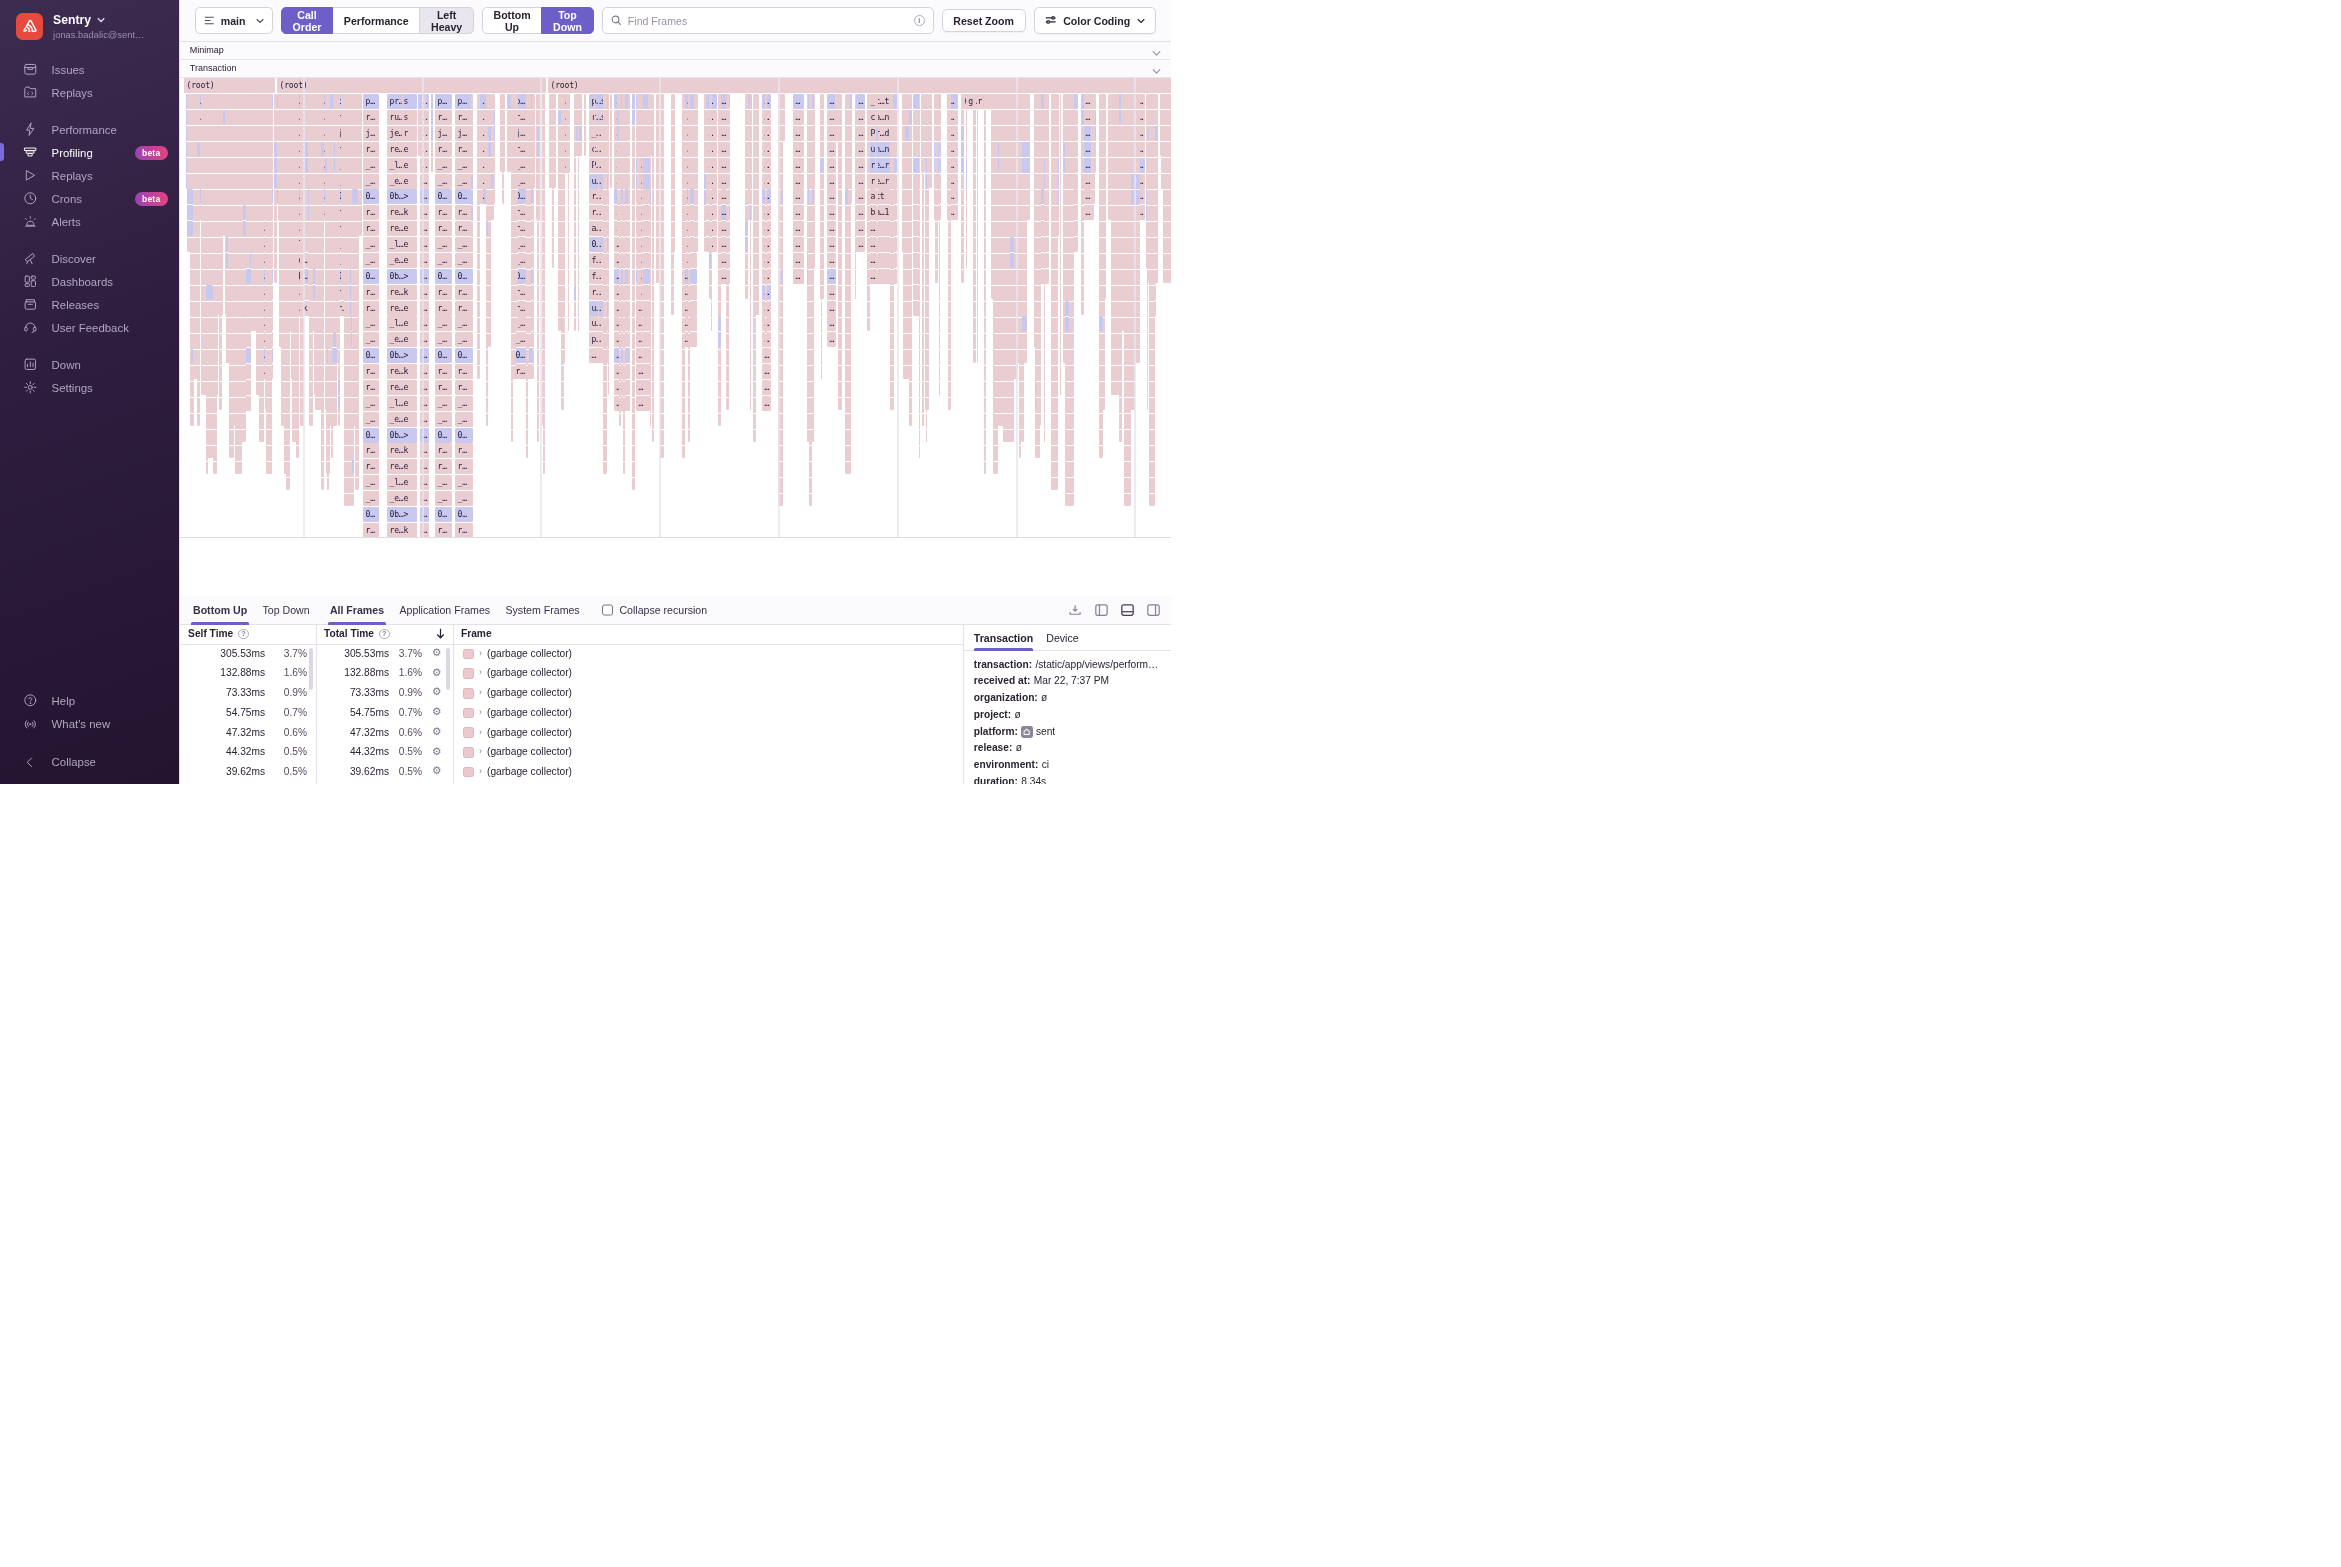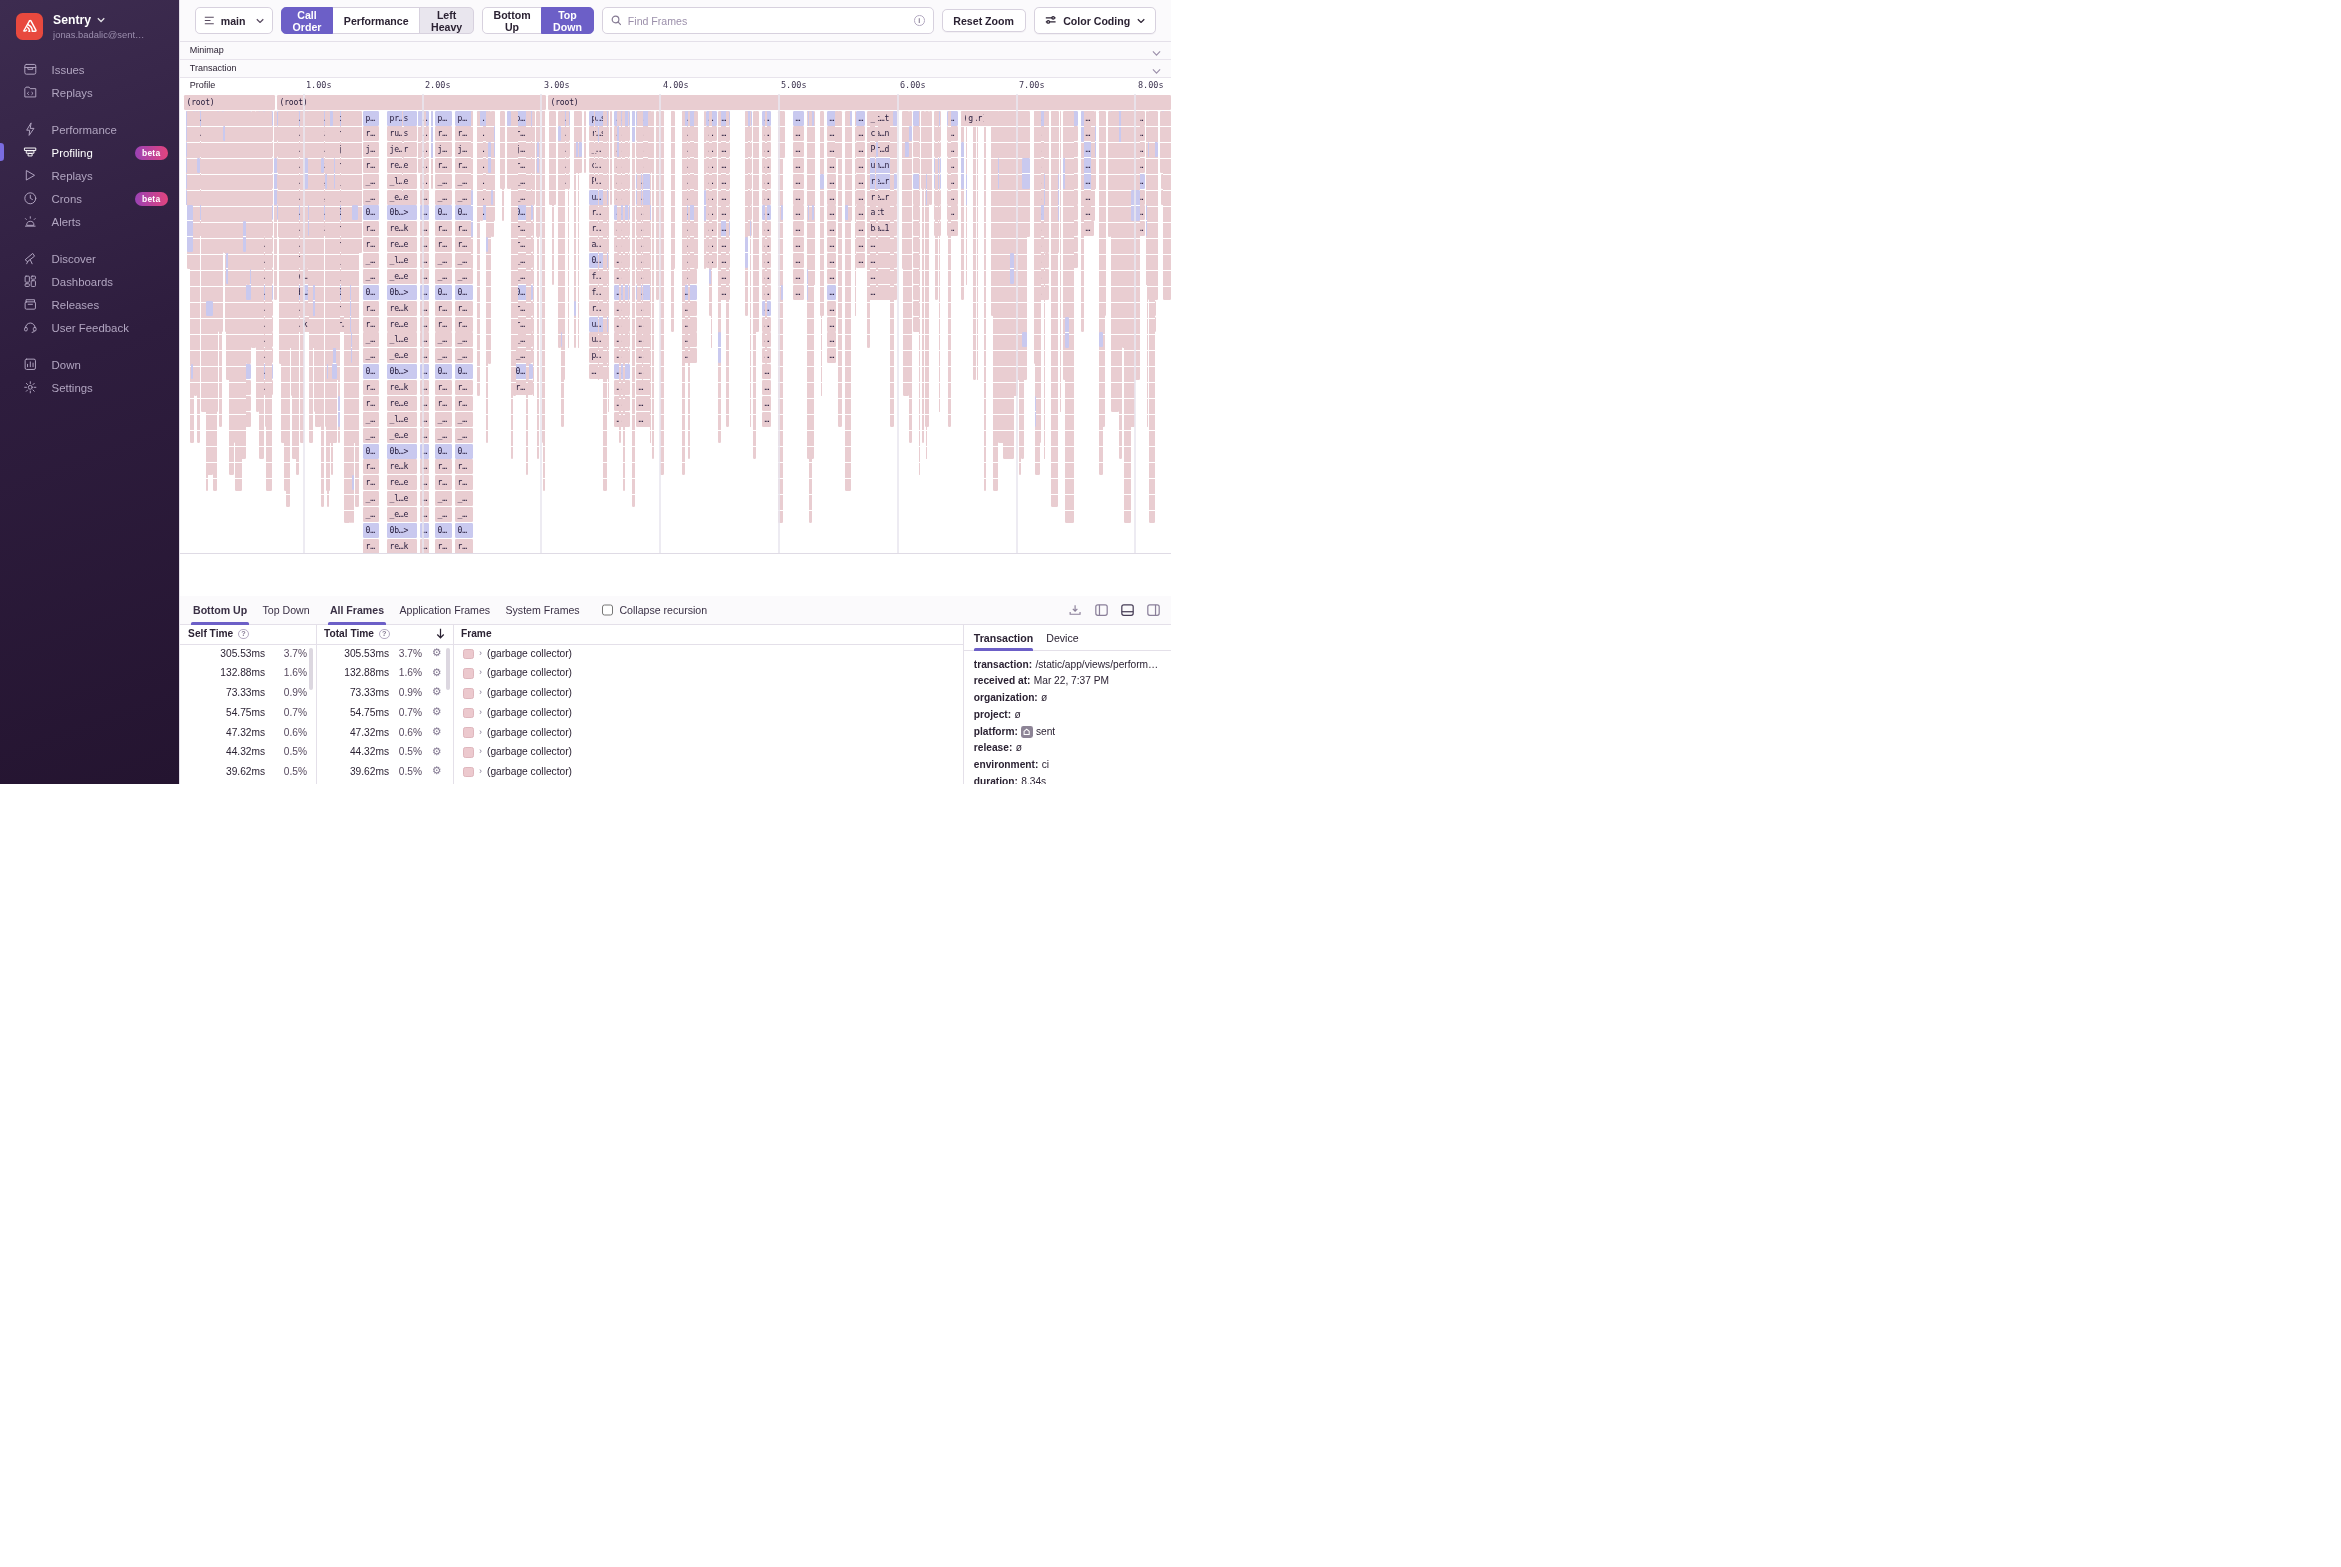--- a/index.html
+++ b/index.html
@@ -262,20 +262,43 @@
   <div class="nav-item">
 
     <svg width="14.6" height="14.6" viewBox="0 0 24 24" fill="none" stroke="currentColor" stroke-width="1.6" stroke-linejoin="round" stroke-linecap="round">
           <circle cx="12" cy="12" r="3.2"></circle>
           <path d="M12 2.8v3M12 18.2v3M2.8 12h3M18.2 12h3M5.5 5.5l2.1 2.1M16.4 16.4l2.1 2.1M18.5 5.5l-2.1 2.1M7.6 16.4l-2.1 2.1"></path>
         </svg>
     <span class="nav-label">Settings</span>
 
   </div>
     </nav>
+  <div id="sb-footer">
+    <div class="nav-item">
+      <svg width="14.6" height="14.6" viewBox="0 0 24 24" fill="none" stroke="currentColor" stroke-width="1.6" stroke-linejoin="round" stroke-linecap="round">
+          <circle cx="12" cy="12" r="9"></circle>
+          <path d="M9.5 9.5A2.6 2.6 0 0 1 12 7.6c1.4 0 2.6 1 2.6 2.3 0 1.6-2.6 1.9-2.6 3.6"></path>
+          <circle cx="12" cy="16.8" r="0.6" fill="currentColor"></circle>
+        </svg>
+      <span class="nav-label">Help</span>
+    </div>
+    <div class="nav-item">
+      <svg width="14.6" height="14.6" viewBox="0 0 24 24" fill="none" stroke="currentColor" stroke-width="1.6" stroke-linejoin="round" stroke-linecap="round">
+          <circle cx="12" cy="12" r="1.7" fill="currentColor" stroke="none"></circle>
+          <path d="M8.5 15.5a5 5 0 0 1 0-7M15.5 8.5a5 5 0 0 1 0 7M6 18a8.5 8.5 0 0 1 0-12M18 6a8.5 8.5 0 0 1 0 12"></path>
+        </svg>
+      <span class="nav-label">What's new</span>
+    </div>
+      <div class="nav-item collapse-row">
+     <svg width="14.6" height="14.6" viewBox="0 0 24 24" fill="none" stroke="currentColor" stroke-width="1.6" stroke-linejoin="round" stroke-linecap="round">
+          <path d="M14 5l-7 7 7 7"></path>
+        </svg>
+     <span class="nav-label">Collapse</span>
+   </div>
+    </div>
 </aside>
 
 <div id="main">
 
 
   <div id="toolbar">
     <div class="select-box">
       <span class="icon-muted">
         <svg width="10.6" height="9" viewBox="0 0 13 11" stroke="#57495f" stroke-width="1.4" fill="none">
             <path d="M1 1.5h11M1 5.5h7M1 9.5h11"></path>
@@ -332,33 +355,20 @@
         </svg>
     </span>
   </div>
   <div class="strip-row">
     <span>Transaction</span>
     <span class="chev-r">
       <svg width="9" height="6.5" viewBox="0 0 10 7" fill="none" stroke="#9c90ab" stroke-width="1.3">
           <path d="M1 1.5 L5 5.5 L9 1.5"></path>
         </svg>
     </span>
-  </div>
-  <div id="axis-row">
-    <span class="axis-name">Profile</span>
-    <div id="ticks">
-        <span class="tick" style="left:126px">1.00s</span>
-        <span class="tick" style="left:245px">2.00s</span>
-        <span class="tick" style="left:364px">3.00s</span>
-        <span class="tick" style="left:483px">4.00s</span>
-        <span class="tick" style="left:601px">5.00s</span>
-        <span class="tick" style="left:720px">6.00s</span>
-        <span class="tick" style="left:839px">7.00s</span>
-        <span class="tick" style="left:958px">8.00s</span>
-      </div>
   </div>
 
   <div id="flame-wrap">
     <div id="flame">
         <div class="gridline" style="left:119px"></div>
         <div class="gridline" style="left:238px"></div>
         <div class="gridline" style="left:356px"></div>
         <div class="gridline" style="left:475px"></div>
         <div class="gridline" style="left:594px"></div>
         <div class="gridline" style="left:713px"></div>

